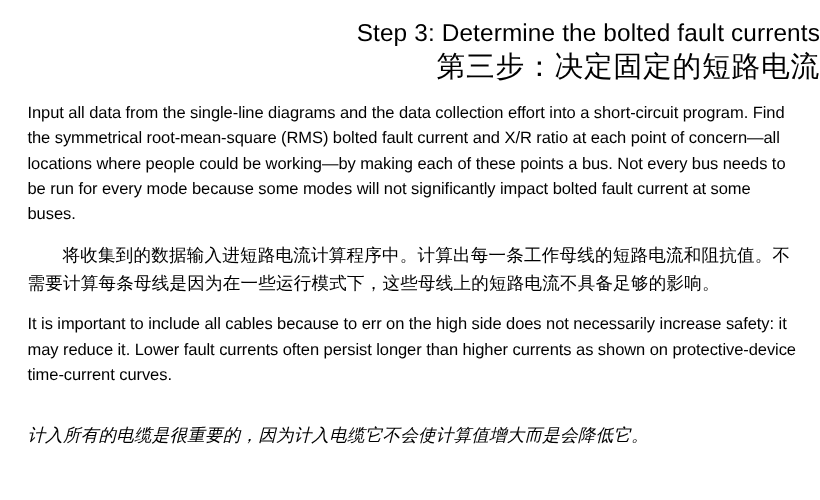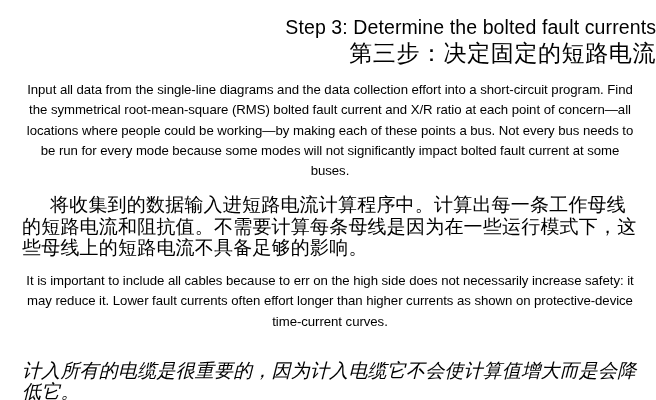--- a/index.html
+++ b/index.html
@@ -38,25 +38,25 @@
   }
   .body-block {
     padding: 13px 18px 0 22px;
   }
   p {
     margin: 0;
   }
   .para-en {
     font-size: 13.2px;
     line-height: 20.3px;
-    text-align: center;
+    text-align: left;
     letter-spacing: -0.05px;
   }
   .para-zh {
-    font-size: 19px;
+    font-size: 14px;
     line-height: 21.5px;
     text-align: left;
     letter-spacing: 0.2px;
   }
   .indent-zh {
     text-indent: 28px;
   }
   .gap-1 { margin-top: 13px; }
   .gap-2 { margin-top: 12px; }
   .gap-3 { margin-top: 28px; font-style: italic; }
@@ -67,17 +67,17 @@
 <div class="slide">
 
   <div class="title-block">
     <div class="title-en">Step 3: Determine the bolted fault currents</div>
     <div class="title-zh">第三步：决定固定的短路电流</div>
   </div>
 
   <div class="body-block">
     <p class="para-en">Input all data from the single-line diagrams and the data collection effort into a short-circuit program. Find the symmetrical root-mean-square (RMS) bolted fault current and X/R ratio at each point of concern—all locations where people could be working—by making each of these points a bus. Not every bus needs to be run for every mode because some modes will not significantly impact bolted fault current at some buses.</p>
     <p class="para-zh indent-zh gap-1">将收集到的数据输入进短路电流计算程序中。计算出每一条工作母线的短路电流和阻抗值。不需要计算每条母线是因为在一些运行模式下，这些母线上的短路电流不具备足够的影响。</p>
-    <p class="para-en gap-2">It is important to include all cables because to err on the high side does not necessarily increase safety: it may reduce it. Lower fault currents often effort longer than higher currents as shown on protective-device time-current curves.</p>
+    <p class="para-en gap-2">It is important to include all cables because to err on the high side does not necessarily increase safety: it may reduce it. Lower fault currents often persist longer than higher currents as shown on protective-device time-current curves.</p>
     <p class="para-zh gap-3">计入所有的电缆是很重要的，因为计入电缆它不会使计算值增大而是会降低它。</p>
   </div>
 
 </div>
 
 </body></html>

